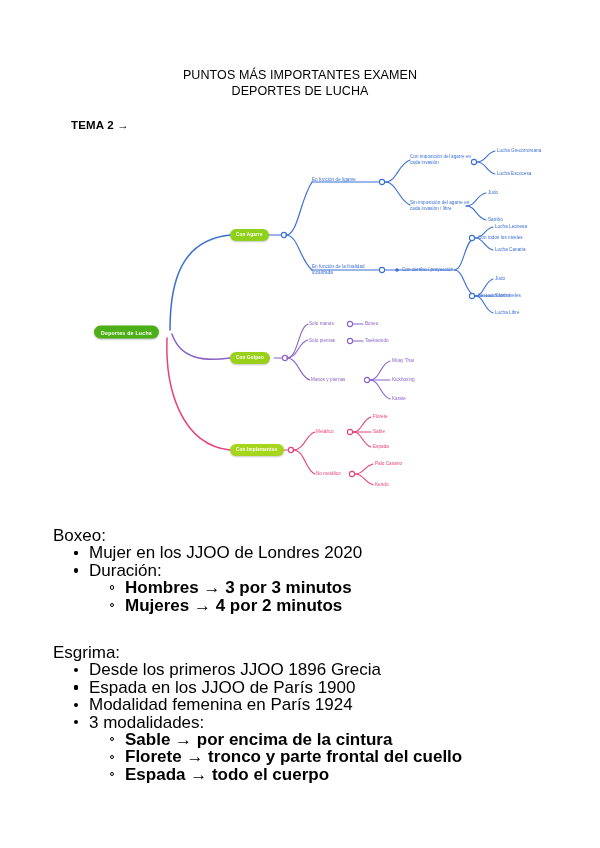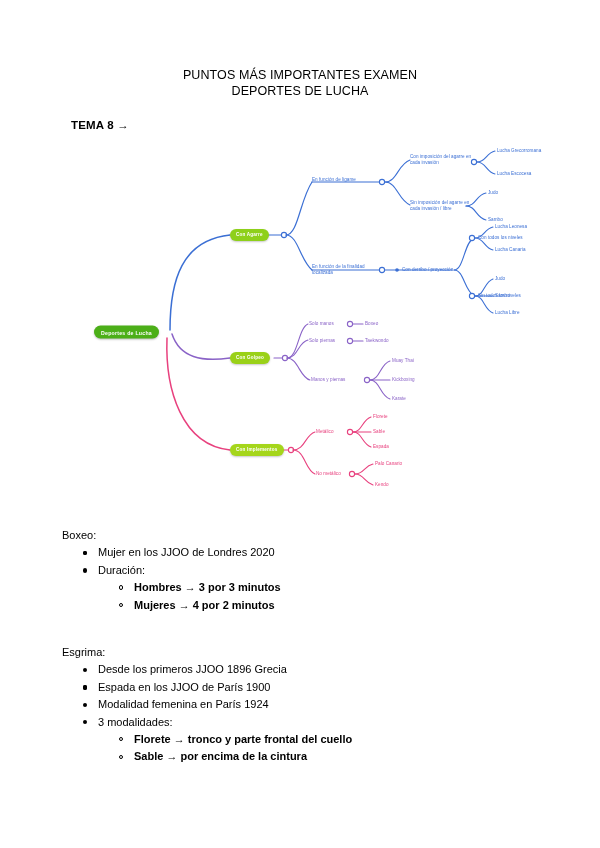--- a/index.html
+++ b/index.html
@@ -67,22 +67,22 @@
   }
   .node.cat.c2{background:#9ad118;}
   .node.cat.c3{background:#a5d61b;}
 
   .node.blue{color:#3b6fd4;}
   .node.purple{color:#8a63c7;}
   .node.pink{color:#e8417e;}
 
   
   .body-text{
-    position:absolute;left:62px;top:527px;width:470px;
-    font-size:11px;line-height:17.4px;
+    position:absolute;left:53px;top:527px;width:470px;
+    font-size:17px;line-height:17.4px;
   }
   .sect{margin:0 0 15px 0;}
   .sect-head{margin:0 0 0 0;}
   ul.l1{list-style:none;margin:0;padding:0;}
   ul.l1>li{
     position:relative;padding-left:36px;
   }
   ul.l1>li>.bul{
     position:absolute;left:21px;top:6.4px;
     width:4.4px;height:4.4px;border-radius:50%;
@@ -103,21 +103,21 @@
 </head>
 <body>
 
 <div class="page">
 
   <div class="title-block">
     <span class="tline">PUNTOS MÁS IMPORTANTES EXAMEN</span>
     <span class="tline">DEPORTES DE LUCHA</span>
   </div>
 
-  <div class="tema">TEMA 8 →</div>
+  <div class="tema">TEMA 2 →</div>
 
   <div class="mindmap">
 
     <svg width="490" height="370" viewBox="0 0 490 370">
       <g fill="none" stroke-linecap="round">
 
         <path d="M108,190 C108,140 120,100 168,95" stroke="#3b6fd4" stroke-width="1.5"></path>
 
         <path d="M110,194 C118,218 140,222 168,218" stroke="#8a63c7" stroke-width="1.5"></path>
 
@@ -291,25 +291,29 @@
         <li>
           <span class="bul"></span>
           <span>Modalidad femenina en París 1924</span>
         </li>
         <li>
           <span class="bul"></span>
           <span>3 modalidades:</span>
           <ul class="l2">
             <li>
               <span class="bul"></span>
+              <span>Sable → por encima de la cintura</span>
+            </li>
+            <li>
+              <span class="bul"></span>
               <span>Florete → tronco y parte frontal del cuello</span>
             </li>
             <li>
               <span class="bul"></span>
-              <span>Sable → por encima de la cintura</span>
+              <span>Espada → todo el cuerpo</span>
             </li>
           </ul>
         </li>
       </ul>
     </div>
 
   </div>
 </div>
 
 </body></html>

